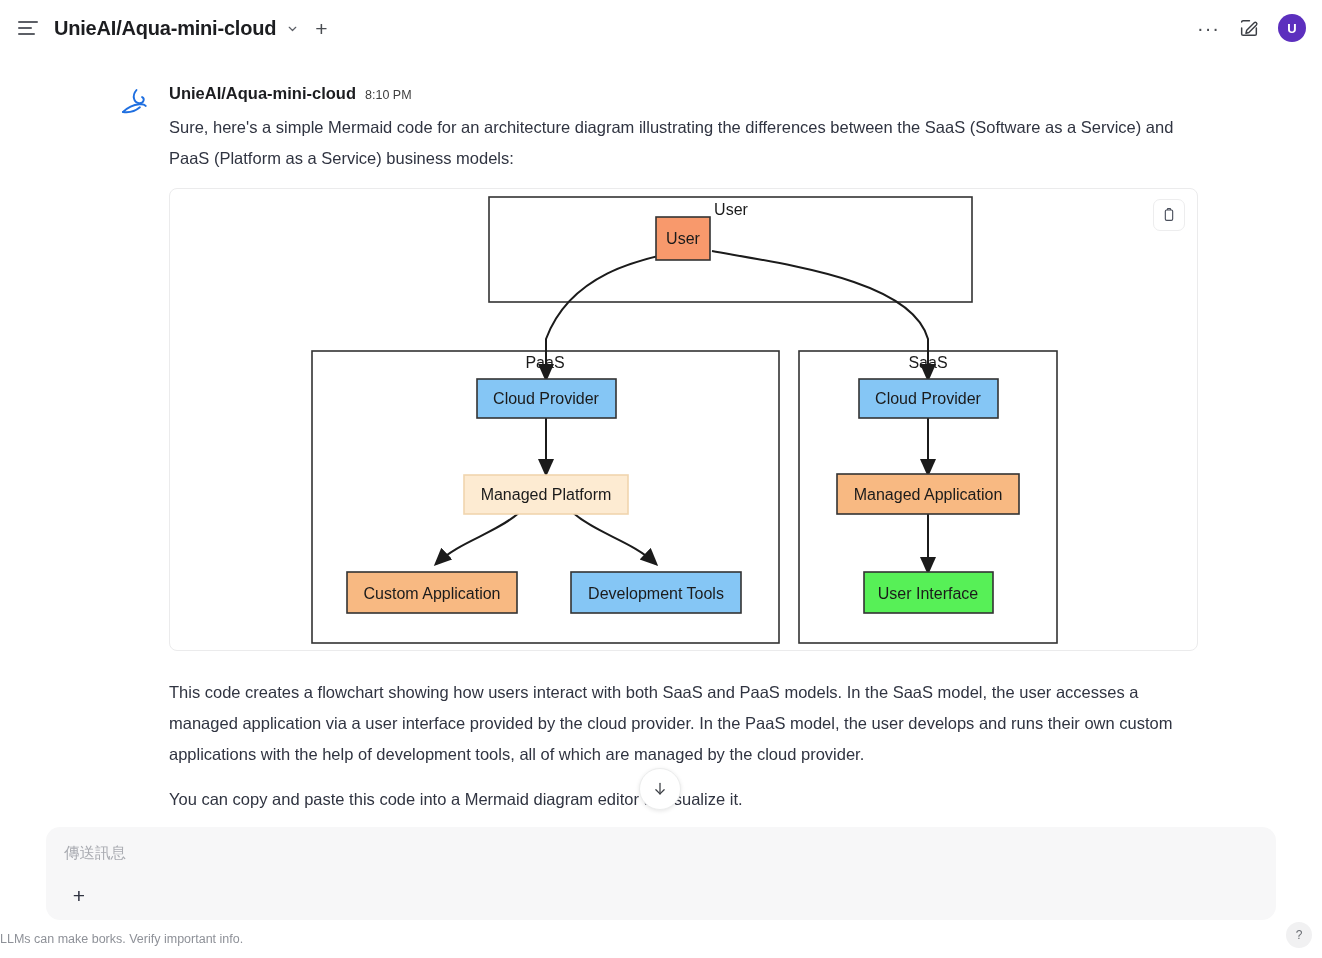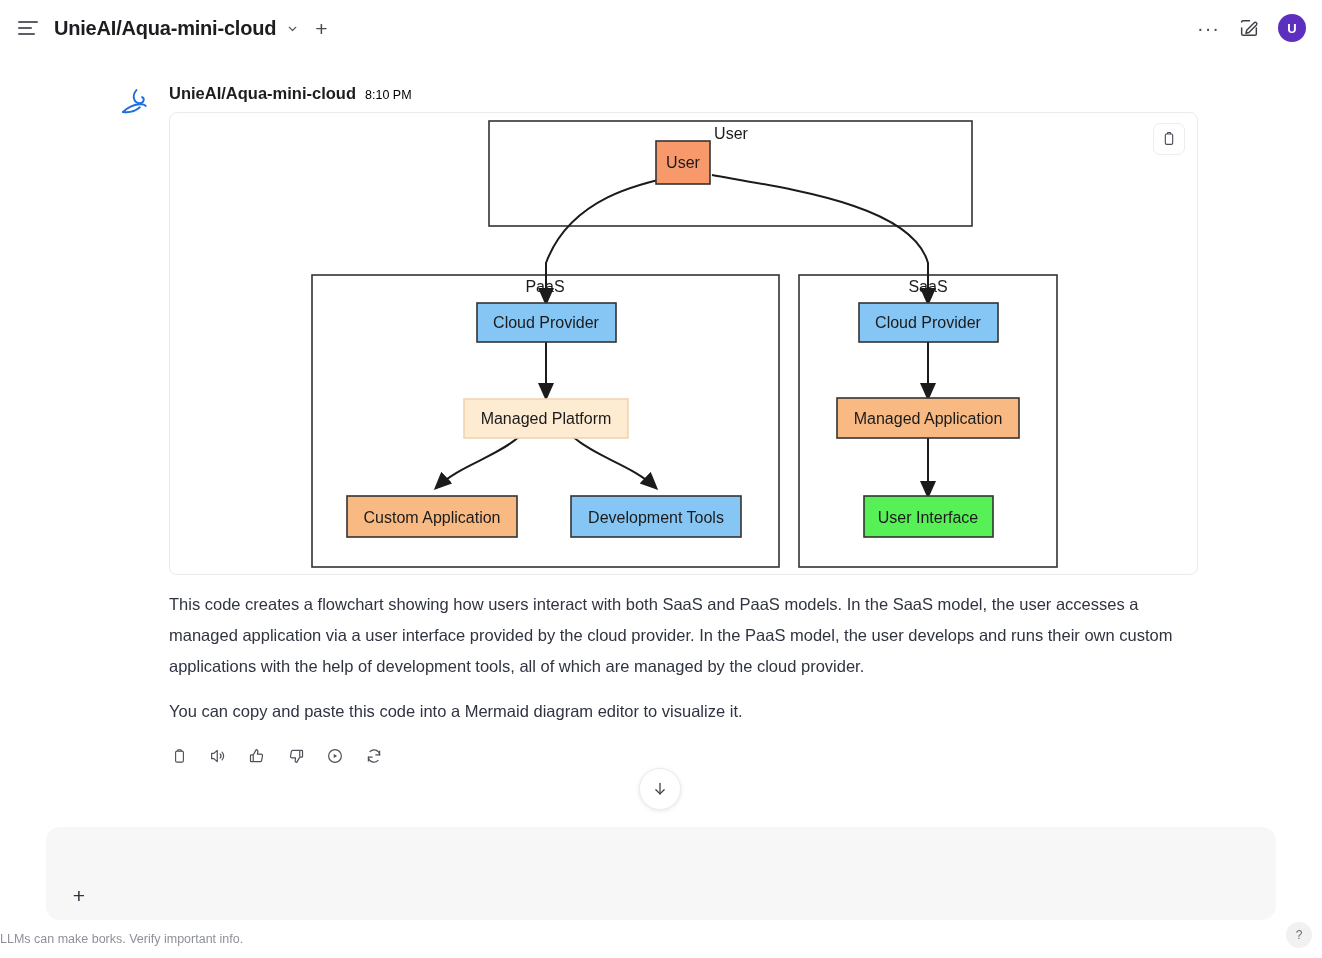--- a/index.html
+++ b/index.html
@@ -59,33 +59,33 @@
     overflow: hidden;
   }
   .msg { padding: 28px 0 0 0; position: relative; }
   .bot-logo {
     position: absolute; left: 118px; top: 30px;
     width: 34px; height: 34px;
   }
   .msg-inner { margin-left: 169px; margin-right: 124px; }
   .msg-head { display: flex; align-items: baseline; gap: 9px; margin-bottom: 9px; }
   .msg-name { font-size: 16.5px; font-weight: 700; color: #1c1d20; }
-  .msg-time { font-size: 12.5px; color: #000000; }
+  .msg-time { font-size: 12.5px; color: #404040; }
   .para {
     font-size: 16.5px; line-height: 31px; color: #303441;
     margin-bottom: 14px; max-width: 1006px;
   }
 
   
   .diagram-card {
     position: relative;
     border: 1px solid #ebebec;
     border-radius: 8px;
     background: #ffffff;
-    margin: 6px 0 14px 0;
+    margin: 6px 0 26px 0;
     width: 1029px; height: 463px;
   }
   .copy-btn {
     position: absolute; right: 12px; top: 10px;
     width: 32px; height: 32px; border-radius: 7px;
     border: 1px solid #ededee; background: #fff;
     display: flex; align-items: center; justify-content: center;
     cursor: pointer;
   }
   .mermaid-wrap { position: absolute; inset: 0; }
@@ -181,20 +181,21 @@
         <path d="M5 26c6.2.9 12.4-.9 16.9-4.7" stroke="#1f6fe0" stroke-width="1.9" stroke-linecap="round" stroke-linejoin="round"></path>
       </svg>
     </div>
 
     <div class="msg-inner">
       <div class="msg-head">
         <span class="msg-name">UnieAI/Aqua-mini-cloud</span>
         <span class="msg-time">8:10 PM</span>
       </div>
 
+      <div class="para">Sure, here's a simple Mermaid code for an architecture diagram illustrating the differences between the SaaS (Software as a Service) and PaaS (Platform as a Service) business models:</div>
 
       <div class="diagram-card">
         <div class="copy-btn">
           <svg width="16" height="16" viewBox="0 0 24 24" fill="none" aria-hidden="true">
             <rect x="6.5" y="4.5" width="11" height="15.5" rx="2" stroke="#4a4f5c" stroke-width="1.7"></rect>
             <path d="M9.5 4.5V3.6A1.1 1.1 0 0110.6 2.5h2.8a1.1 1.1 0 011.1 1.1v.9" stroke="#4a4f5c" stroke-width="1.7"></path>
           </svg>
         </div>
 
         <div class="mermaid-wrap">
@@ -320,19 +321,20 @@
 </div>
 
 <div class="scroll-fab">
   <svg width="18" height="18" viewBox="0 0 24 24" fill="none" aria-hidden="true">
     <path d="M12 4.5v14" stroke="#3c3f45" stroke-width="1.7" stroke-linecap="round"></path>
     <path d="M6.5 13l5.5 5.5L17.5 13" stroke="#3c3f45" stroke-width="1.7" stroke-linecap="round" stroke-linejoin="round"></path>
   </svg>
 </div>
 
 <div class="composer">
+  <div class="composer-ph">傳送訊息</div>
   <div class="composer-tools">
     <div class="add-btn">+</div>
   </div>
 </div>
 
 <div class="disclaimer">LLMs can make borks. Verify important info.</div>
 <div class="help-btn">?</div>
 
 </body></html>

